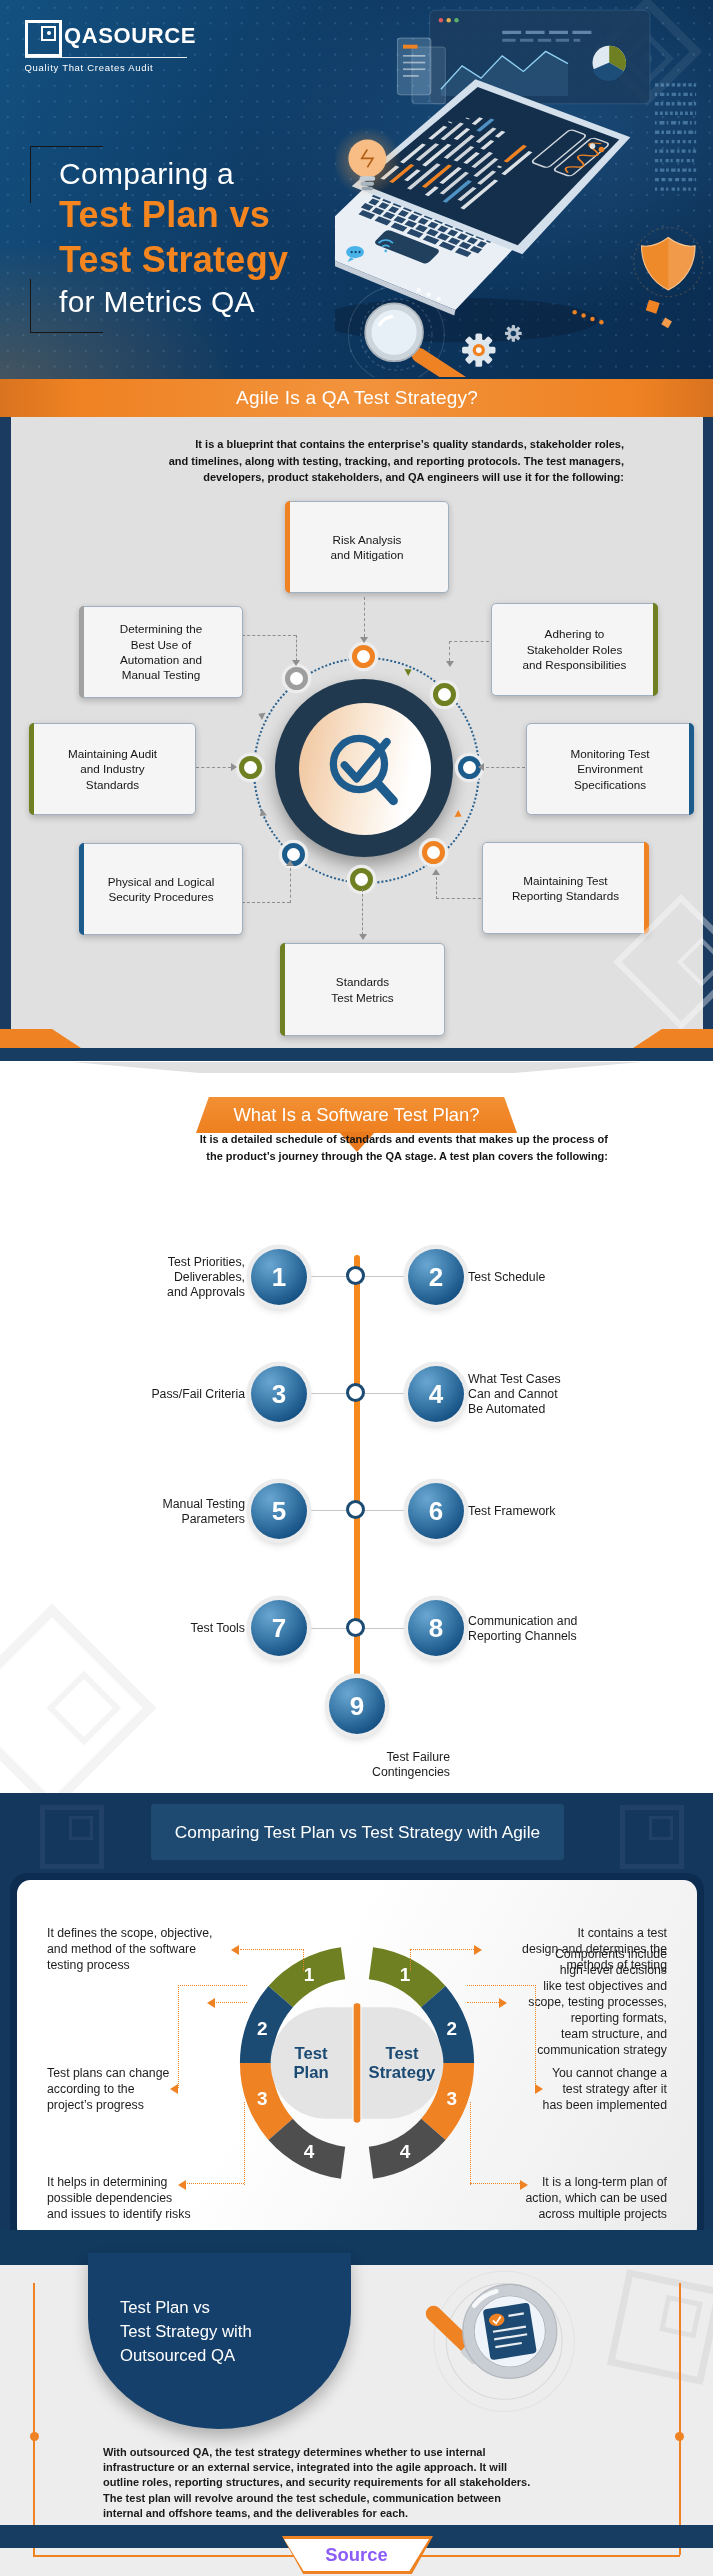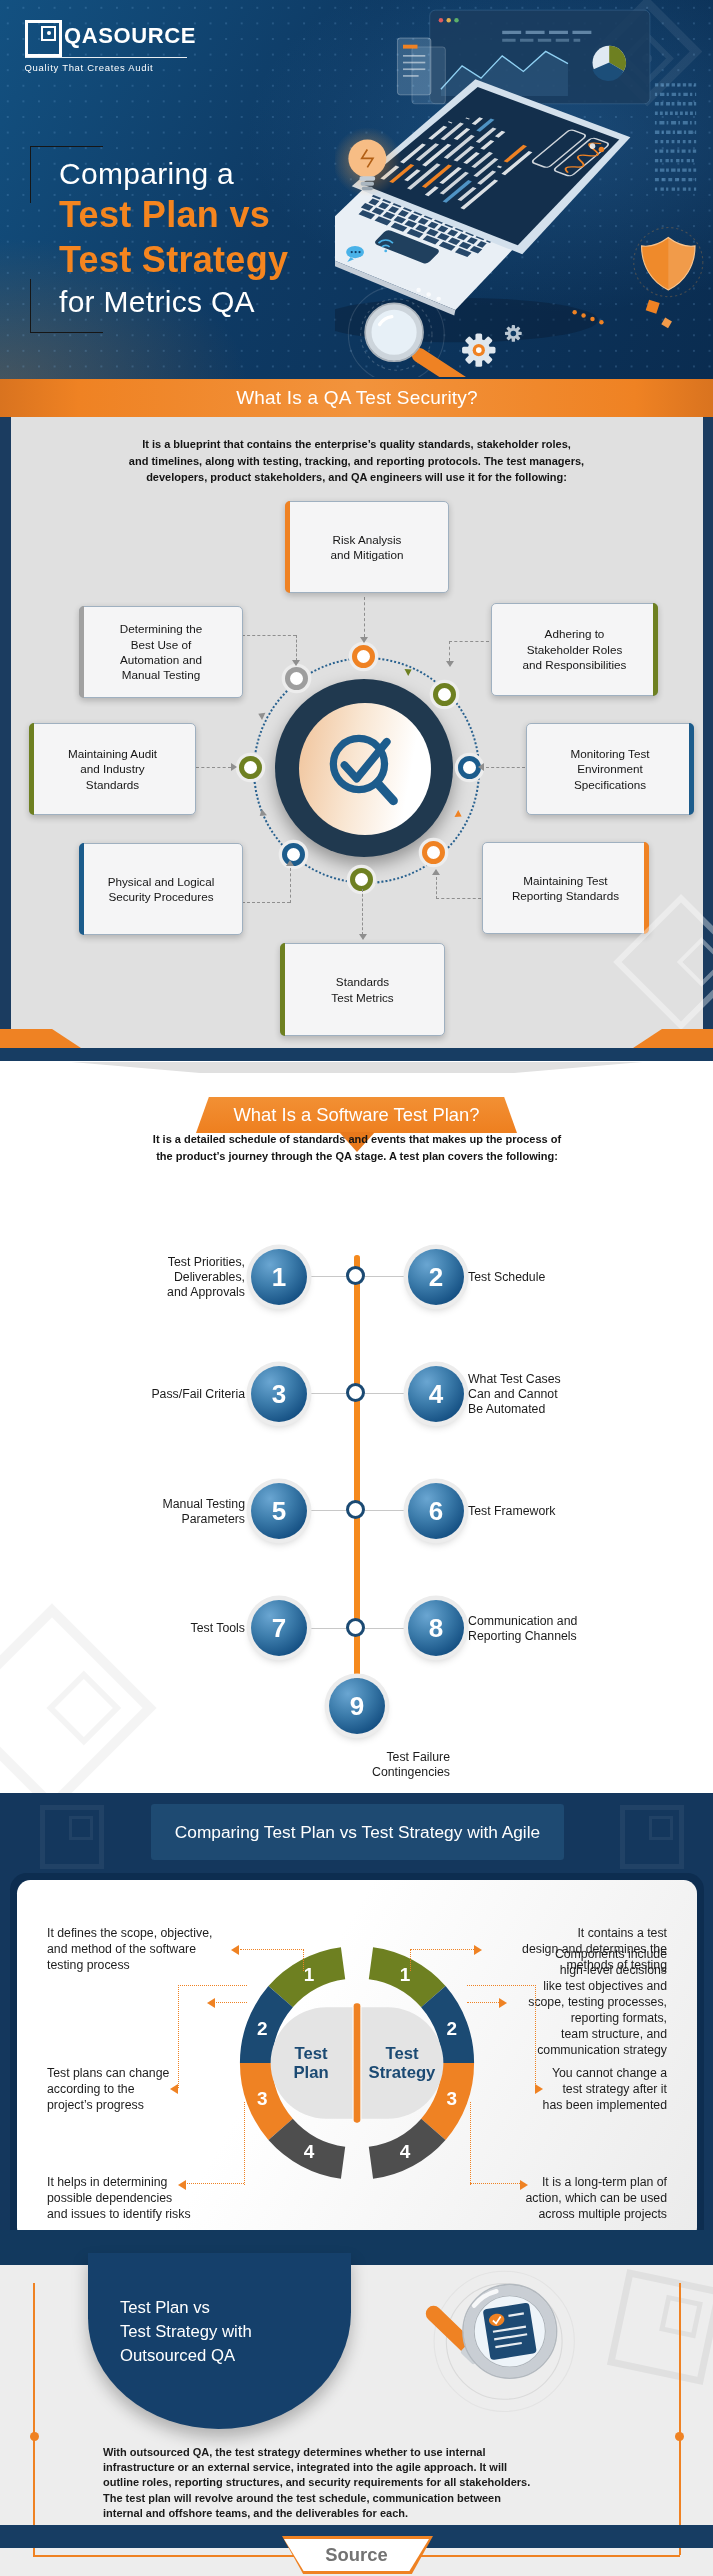--- a/index.html
+++ b/index.html
@@ -21,21 +21,21 @@
   .heroTitleW{color:#fff;font-size:30px;letter-spacing:0.3px;}
   .heroTitleO{color:#f5851f;font-size:36px;font-weight:bold;letter-spacing:0.3px;}
   .bracket{border-color:rgba(255,255,255,.85);}
   
   #banner1{left:0;top:379px;width:714px;height:38px;color:#fff;font-size:19px;
     text-align:center;line-height:38px;letter-spacing:0.2px;
     background:linear-gradient(90deg,#d9731f 0%,#ef8223 11%,#f2933c 50%,#ef8223 89%,#d9731f 100%);}
   
   #grayPanel{left:0;top:417px;width:714px;height:631px;background:#e0e0e0;}
   .navStrip{width:11px;background:#1b3c60;}
-  .sectionIntro{font-weight:bold;font-size:11px;line-height:1.5;text-align:center;color:#141414;}
+  .sectionIntro{font-weight:bold;font-size:11px;line-height:1.5;text-align:right;color:#141414;}
   .sbox{background:#f5f5f6;border:0.6px solid #9fb0c0;border-radius:5px;
     box-shadow:0 2.8px 6.7px rgba(0,0,0,.20);display:flex;align-items:center;justify-content:center;
     text-align:center;font-size:11.7px;line-height:1.32;color:#161616;}
   .acc{position:absolute;top:-0.6px;bottom:-0.6px;width:5px;}
   .accl{left:-0.6px;border-radius:5px 0 0 5px;}
   .accr{right:-0.6px;border-radius:0 5px 5px 0;}
   #dring{width:223px;height:223px;border-radius:50%;border:2.2px dotted #28618f;}
   #hub{width:178px;height:178px;border-radius:50%;background:#20394f;box-shadow:0 7.8px 16.7px rgba(0,0,0,.35);}
   #hubin{width:132px;height:132px;border-radius:50%;
     background:linear-gradient(100deg,#f0c39a 0%,#f9e6d2 42%,#ffffff 80%);}
@@ -83,21 +83,21 @@
   #blobHead{left:120px;top:2296px;width:201px;color:#fff;font-size:16.7px;line-height:1.45;}
   .ovline{width:1.7px;background:#ef8223;}
   .odot{width:9px;height:9px;border-radius:50%;background:#ef8223;}
   #outPara{left:103px;top:2445px;width:524px;font-weight:bold;font-size:11px;line-height:1.38;color:#1a1a1a;}
   #nbar2{left:0;top:2525px;width:714px;height:23.4px;background:#173d63;}
   #oline{left:33px;top:2555px;width:647px;height:1.7px;background:#ef8223;}
   #srcOuter{left:282px;top:2536px;width:151px;height:38px;background:#ef8223;
     clip-path:polygon(0 0,100% 0,86% 100%,14% 100%);}
   #srcInner{left:284px;top:2539px;width:145px;height:32px;background:#fff;
     clip-path:polygon(0 0,100% 0,86.5% 100%,13.5% 100%);
-    color:#737373;font-size:18.4px;font-weight:bold;text-align:center;line-height:32px;}
+    color:#8b5cf6;font-size:18.4px;font-weight:bold;text-align:center;line-height:32px;}
   
   .wm{border-style:solid;}
   .wmi{position:absolute;right:12%;top:12%;width:32%;height:32%;border-style:solid;}
 </style>
 </head>
 <body>
 
 <div id="page">
 
   <div id="hero" class="abs"></div>
@@ -269,21 +269,21 @@
   <div class="abs tagline" style="left:24.5px;top:62px">Quality That Creates Audit</div>
 
   <div class="abs bracket" style="left:30px;top:146px;width:72px;height:56px;border-left:1.1px solid;border-top:1.1px solid"></div>
   <div class="abs bracket" style="left:30px;top:279px;width:72px;height:53px;border-left:1.1px solid;border-bottom:1.1px solid"></div>
 
   <div class="abs heroTitleW" style="left:59px;top:157px">Comparing a</div>
   <div class="abs heroTitleO" style="left:59px;top:194px">Test Plan vs</div>
   <div class="abs heroTitleO" style="left:59px;top:239px">Test Strategy</div>
   <div class="abs heroTitleW" style="left:59px;top:285px">for Metrics QA</div>
 
-  <div id="banner1" class="abs">What Is a QA Test Security?</div>
+  <div id="banner1" class="abs">Agile Is a QA Test Strategy?</div>
 
   <div id="grayPanel" class="abs"></div>
   <div class="abs navStrip" style="left:0;top:417px;height:631px"></div>
   <div class="abs navStrip" style="left:703px;top:417px;height:631px"></div>
 
   <div class="abs sectionIntro pl" style="left:89px;top:436px;width:535px">It is a blueprint that contains the enterprise’s quality standards, stakeholder roles,
 and timelines, along with testing, tracking, and reporting protocols. The test managers,
 developers, product stakeholders, and QA engineers will use it for the following:</div>
 
   <div id="dring" class="abs" style="left:253px;top:657px"></div>

